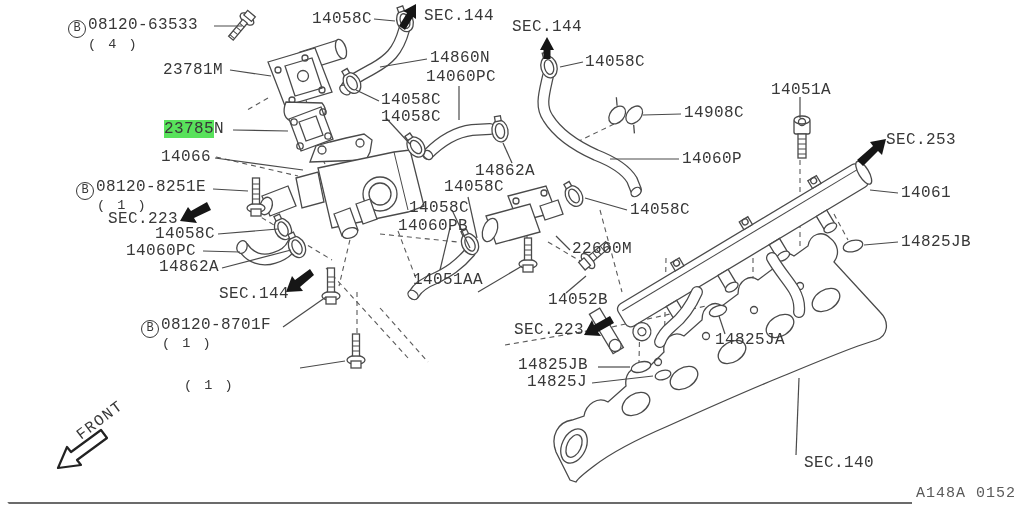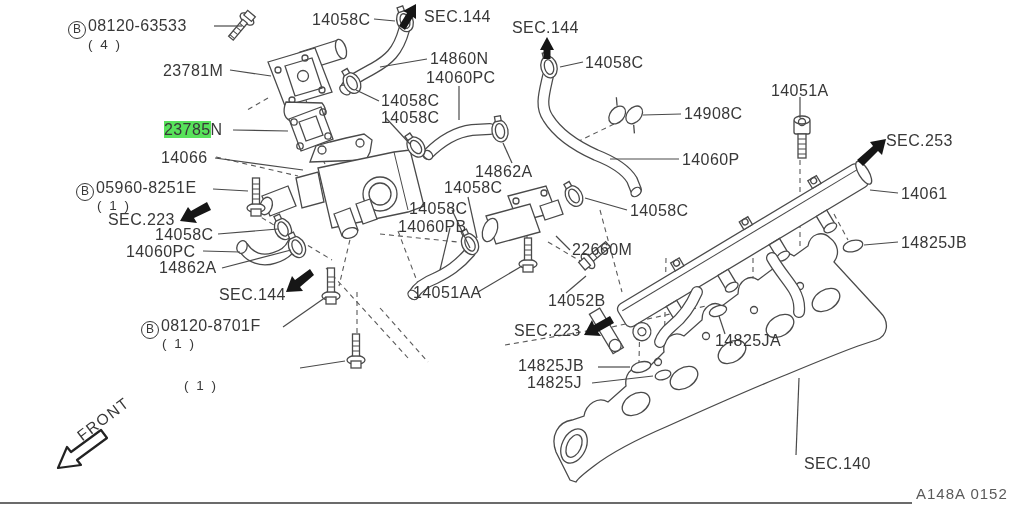--- a/index.html
+++ b/index.html
@@ -1,17 +1,17 @@
 <!DOCTYPE html>
 <html><head>
 <meta charset="utf-8">
 <style>
   html,body{margin:0;padding:0;background:#fff;}
   #stage{position:relative;width:1024px;height:512px;background:#fff;overflow:hidden;
-         font-family:Liberation Sans, sans-serif;}
+         font-family:Liberation Mono, monospace;border-radius:29px;}
   svg{position:absolute;left:0;top:0;}
   .lbl{position:absolute;font-size:16px;line-height:17px;color:#383838;letter-spacing:.4px;
        white-space:nowrap;cursor:default;}
   .qty{font-size:13.5px;letter-spacing:2px;}
   .bcirc{display:inline-block;width:16px;height:16px;border:1.4px solid #383838;border-radius:50%;
          text-align:center;line-height:15px;font-size:12px;letter-spacing:0;margin-right:2px;
          vertical-align:-2px;}
   .hl{background:#58e25b;}
   .front{font-size:15.5px;letter-spacing:1.5px;transform:rotate(-37deg);transform-origin:left bottom;}
   .code{font-size:15px;color:#5a5a5a;letter-spacing:1px;}
@@ -358,23 +358,23 @@
   <div class="lbl" style="left:771px;top:82px">14051A</div>
   <div class="lbl" style="left:886px;top:132px">SEC.253</div>
   <div class="lbl" style="left:901px;top:185px">14061</div>
   <div class="lbl" style="left:901px;top:234px">14825JB</div>
   <div class="lbl" style="left:630px;top:202px">14058C</div>
   <div class="lbl" style="left:475px;top:163px">14862A</div>
   <div class="lbl" style="left:444px;top:179px">14058C</div>
   <div class="lbl" style="left:409px;top:200px">14058C</div>
   <div class="lbl" style="left:398px;top:218px">14060PB</div>
   <div class="lbl" style="left:572px;top:241px">22660M</div>
-  <div class="lbl" style="left:413px;top:284px">14051AA</div>
+  <div class="lbl" style="left:413px;top:272px">14051AA</div>
   <div class="lbl" style="left:548px;top:292px">14052B</div>
-  <div class="lbl" style="left:76px;top:179px"><span class="bcirc">B</span><span>05960-8251E</span></div>
+  <div class="lbl" style="left:76px;top:179px"><span class="bcirc">B</span><span>08120-8251E</span></div>
   <div class="lbl qty" style="left:97px;top:197px">( 1 )</div>
   <div class="lbl" style="left:108px;top:211px">SEC.223</div>
   <div class="lbl" style="left:155px;top:226px">14058C</div>
   <div class="lbl" style="left:126px;top:243px">14060PC</div>
   <div class="lbl" style="left:159px;top:259px">14862A</div>
   <div class="lbl" style="left:219px;top:286px">SEC.144</div>
   <div class="lbl" style="left:141px;top:317px"><span class="bcirc">B</span><span>08120-8701F</span></div>
   <div class="lbl qty" style="left:162px;top:335px">( 1 )</div>
   <div class="lbl qty" style="left:184px;top:377px">( 1 )</div>
   <div class="lbl" style="left:514px;top:322px">SEC.223</div>

